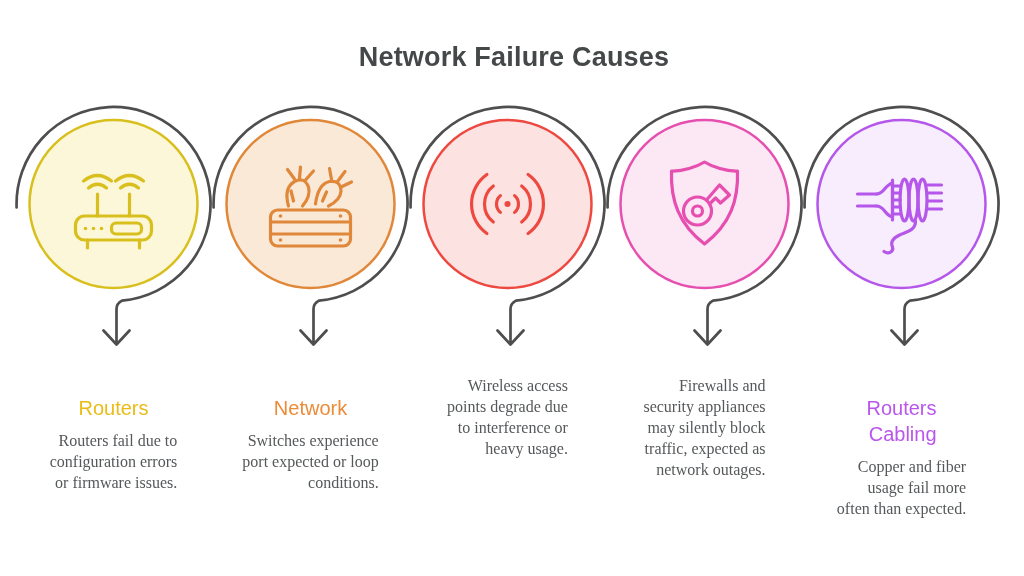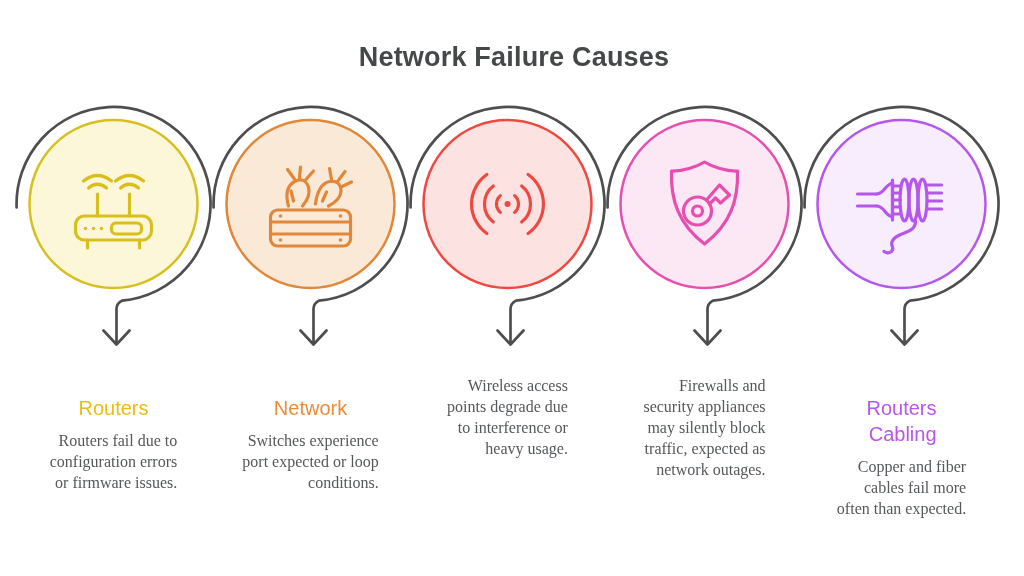--- a/index.html
+++ b/index.html
@@ -168,16 +168,16 @@
 
   <div class="tile" style="--accent: #ba55ee; --stroke: #b557ea; --fill: #f7edfc;">
     <svg class="badge-svg" viewBox="0 0 197 270">
       <path class="swirl" d="M 1.6 111.4 A 97 97 0 1 1 107 204.6 Q 101.5 207.5 101.5 213 L 101.5 247 M 88.5 234.5 L 101.5 248.5 L 114.5 234.5"></path>
       <circle class="cause-circle" cx="98.5" cy="108" r="84"></circle>
       <use class="icon-use" x="48.5" y="58" href="#cable-icon" xlink:href="#cable-icon"></use>
     </svg>
     <div class="cause-label">Routers
 Cabling</div>
     <div class="cause-desc">Copper and fiber
-cables fail more
+usage fail more
 often than expected.</div>
   </div>
 </div>
 
 </body></html>

